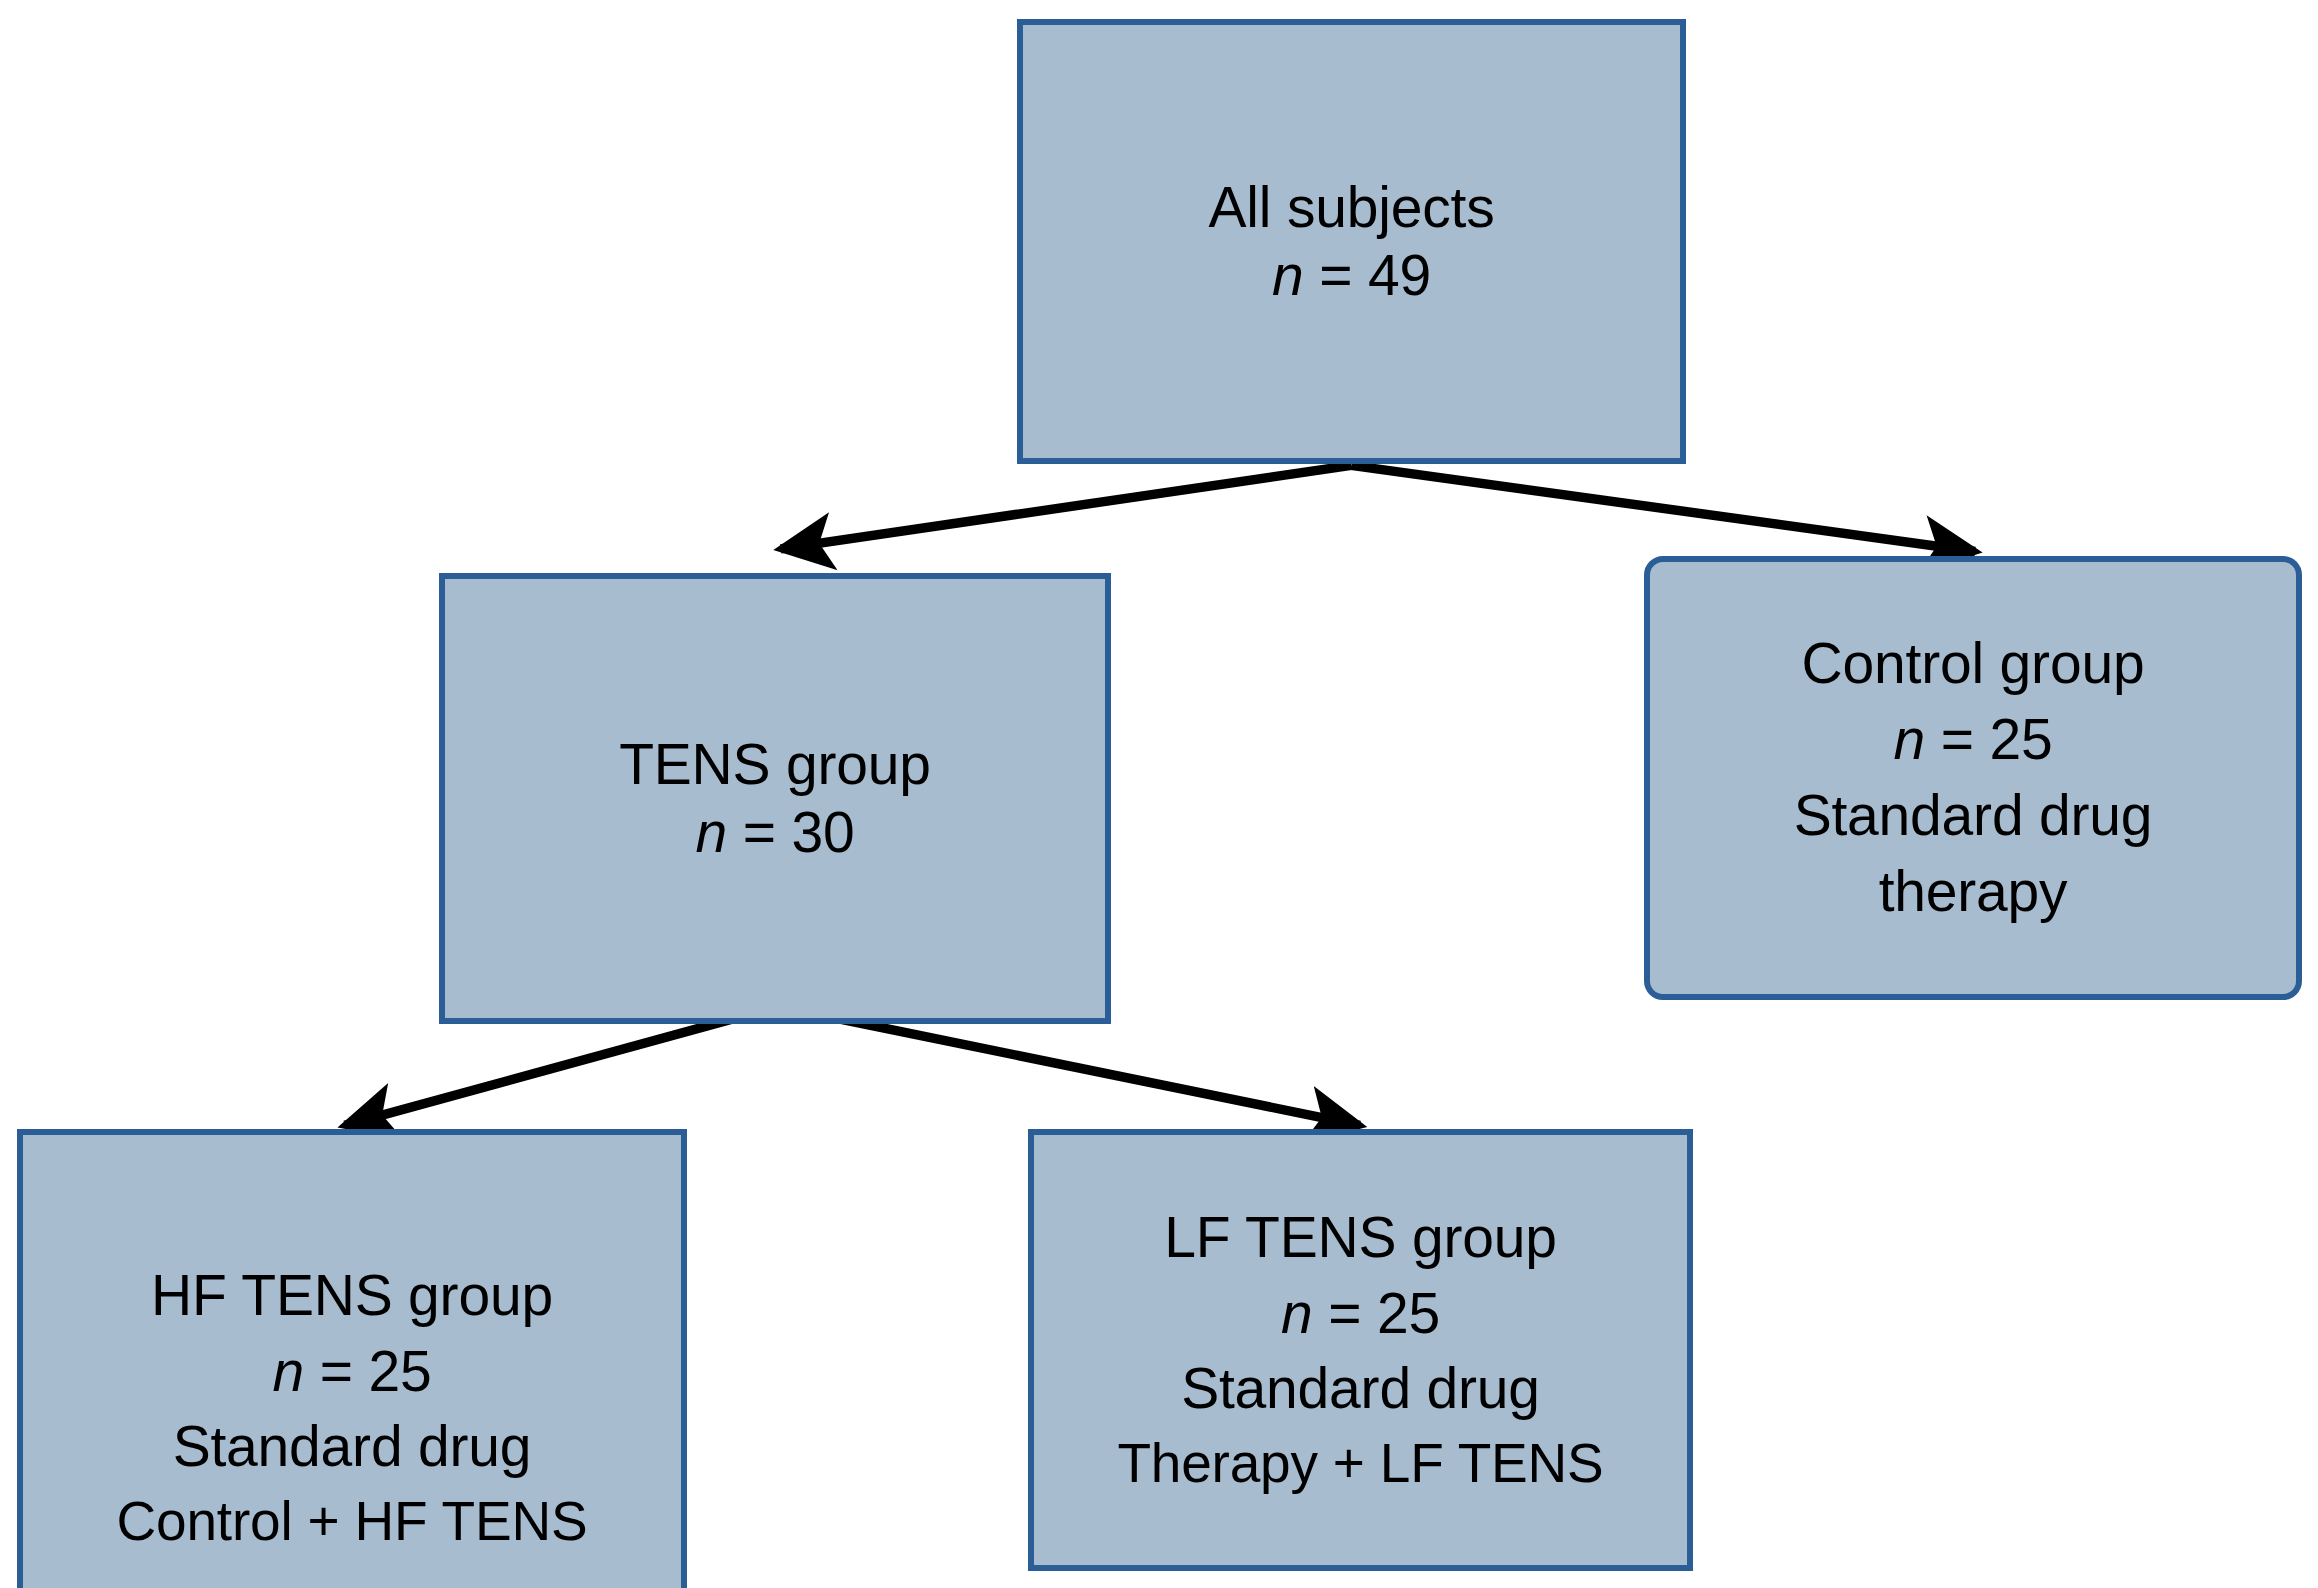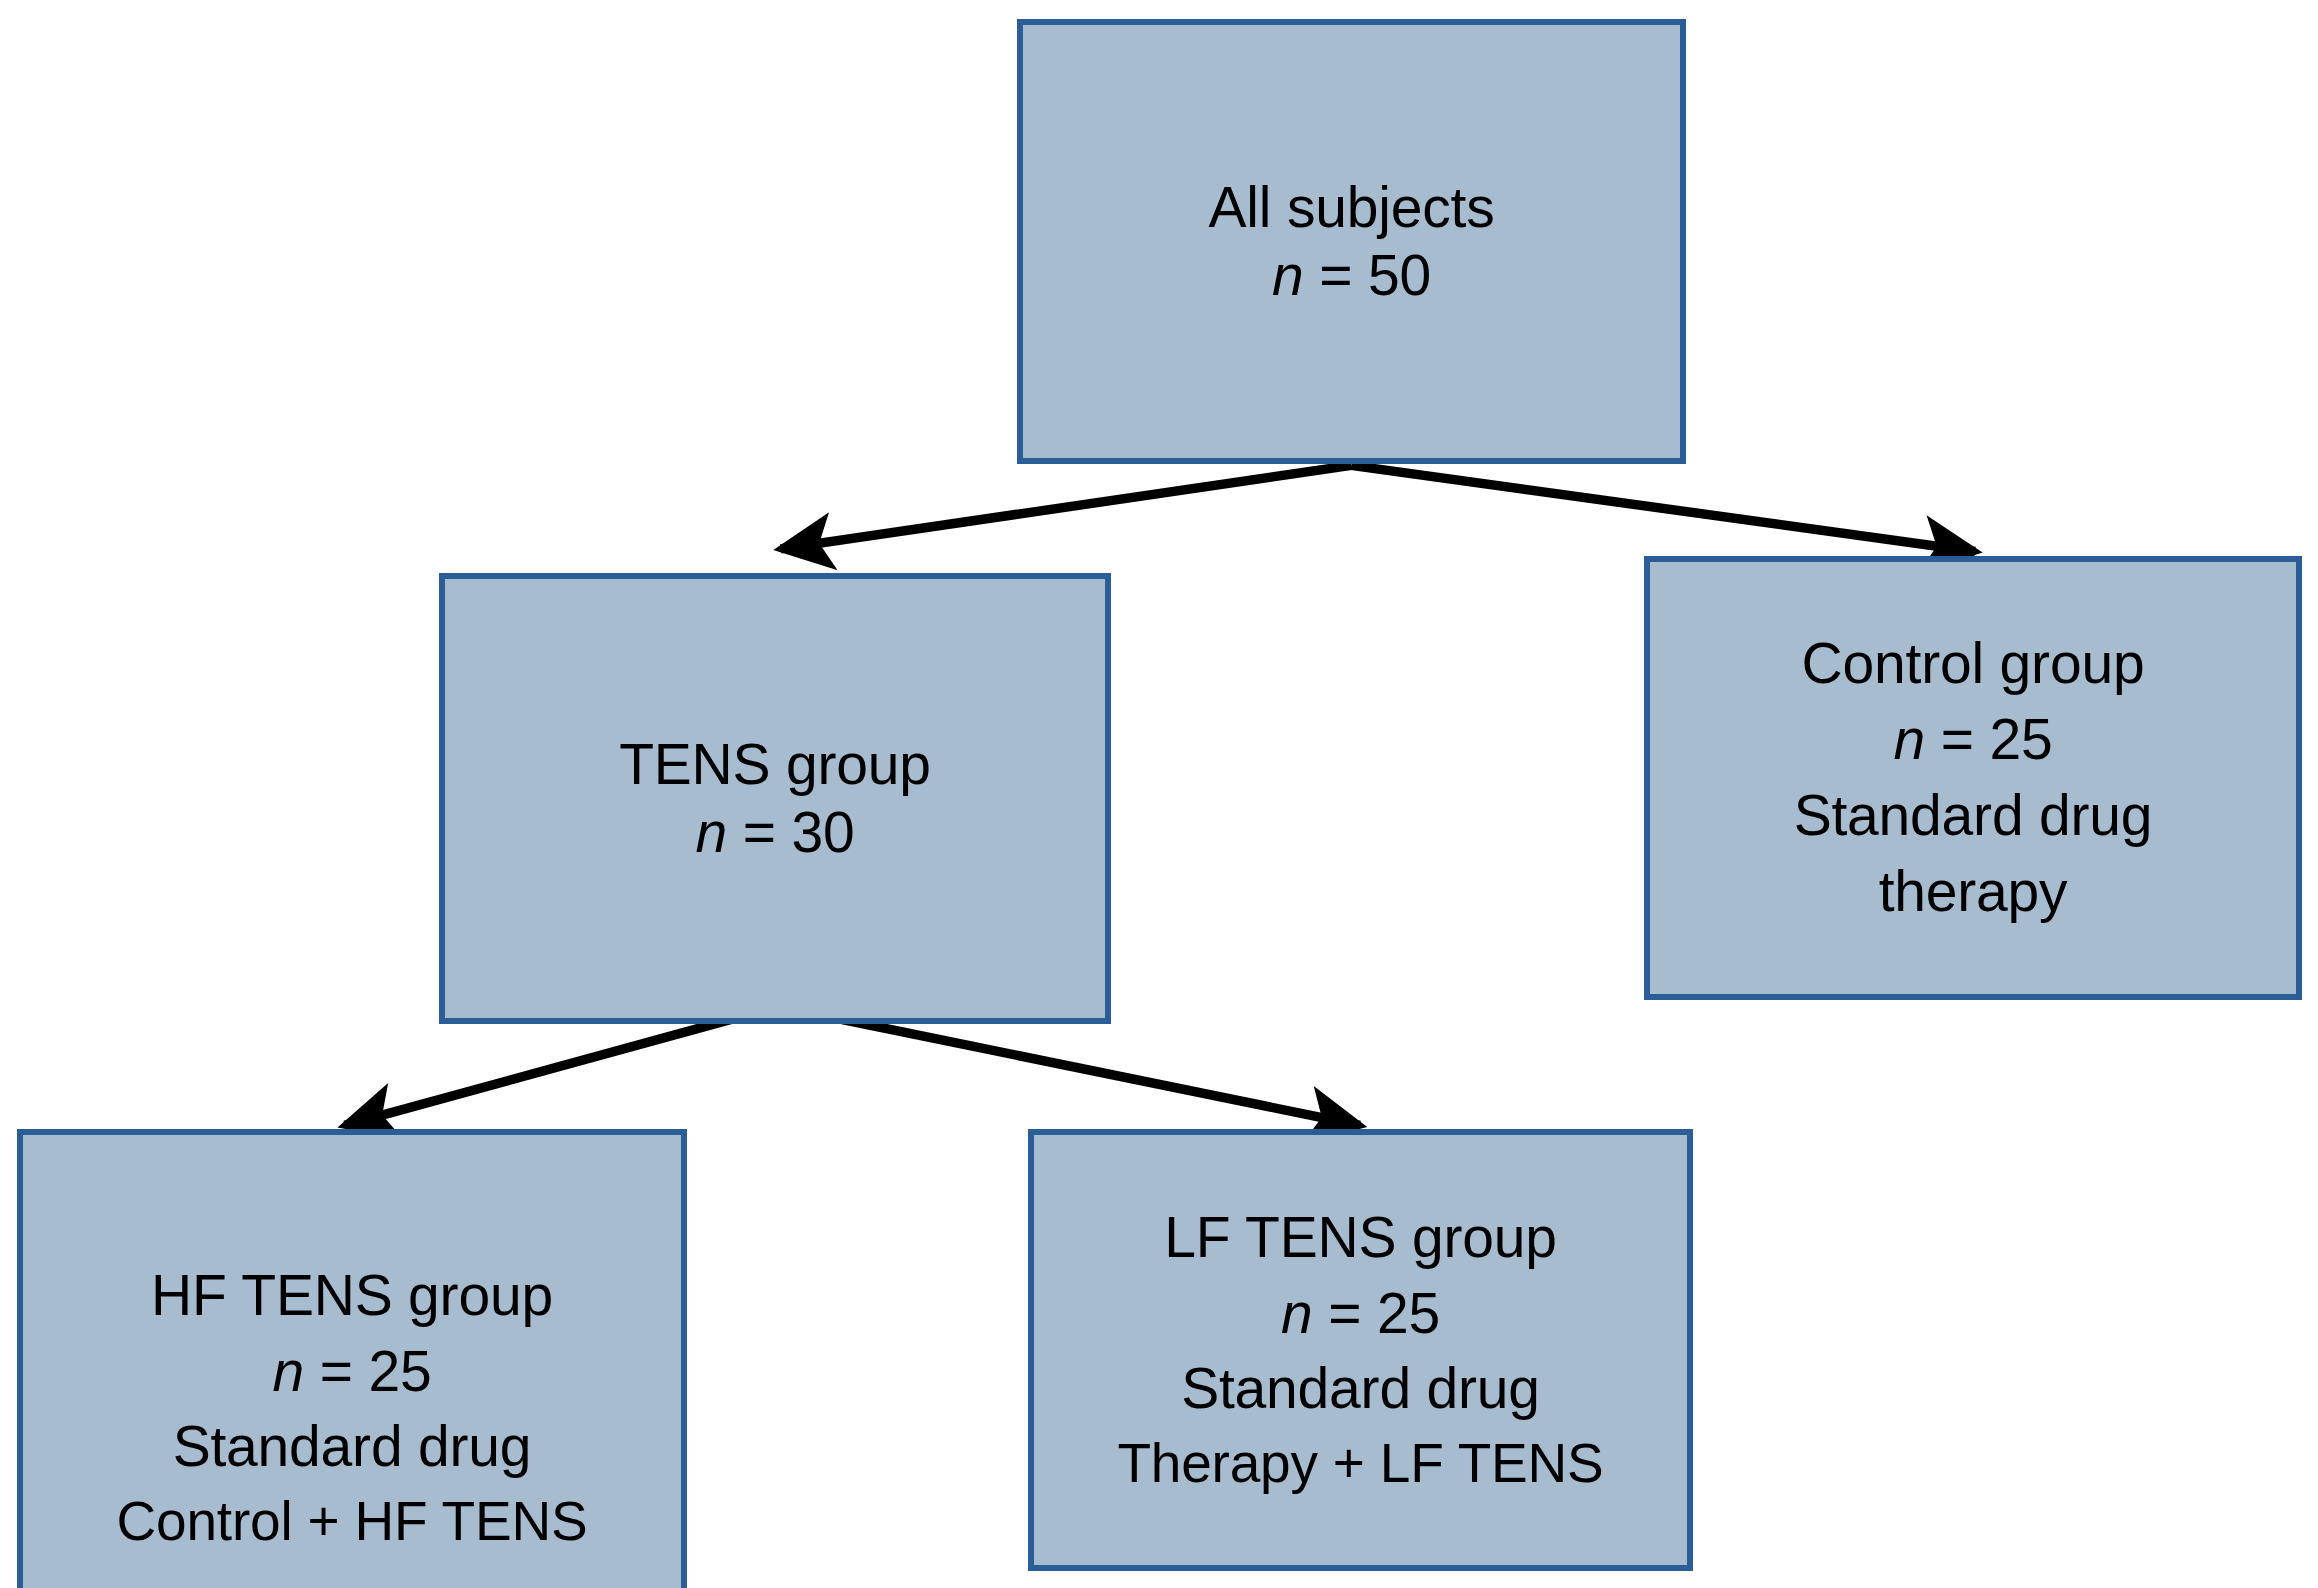--- a/index.html
+++ b/index.html
@@ -60,20 +60,21 @@
     top: 553px;
     width: 672px;
     height: 451px;
     margin-top: 20px;
   }
   #node-control-group {
     left: 1644px;
     top: 556px;
     width: 658px;
     height: 444px;
+    border-radius: 19px;
   }
   #node-hf-tens-group {
     left: 17px;
     top: 1129px;
     width: 670px;
     height: 558px;
   }
   #node-lf-tens-group {
     left: 1028px;
     top: 1129px;
@@ -108,21 +109,21 @@
 
     <line x1="1568" y1="540" x2="2292" y2="640" stroke="#000000" stroke-width="11" marker-end="url(#arrowhead)"></line>
 
     <line x1="903" y1="1168" x2="400" y2="1306" stroke="#000000" stroke-width="11" marker-end="url(#arrowhead)"></line>
 
     <line x1="903" y1="1168" x2="1578" y2="1306" stroke="#000000" stroke-width="11" marker-end="url(#arrowhead)"></line>
   </svg>
 
   <div class="node" id="node-all-subjects">
     <span class="line">All subjects</span>
-    <span class="line"><em class="it">n</em>&nbsp;<span>= 50</span></span>
+    <span class="line"><em class="it">n</em>&nbsp;<span>= 49</span></span>
   </div>
 
   <div class="node" id="node-tens-group">
     <span class="line">TENS group</span>
     <span class="line"><em class="it">n</em>&nbsp;<span>= 30</span></span>
   </div>
 
   <div class="node" id="node-control-group">
     <span class="line">Control group</span>
     <span class="line"><em class="it">n</em>&nbsp;<span>= 25</span></span>

